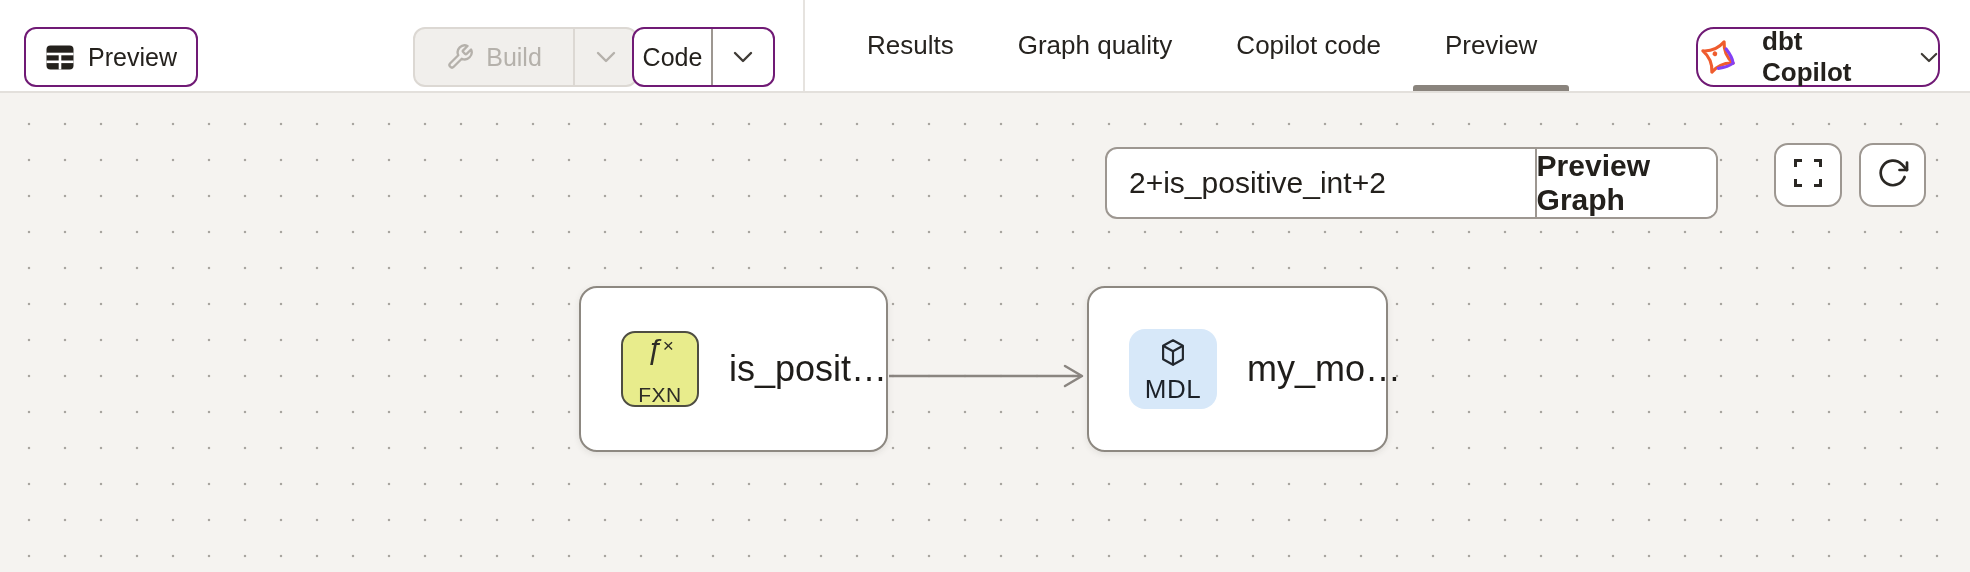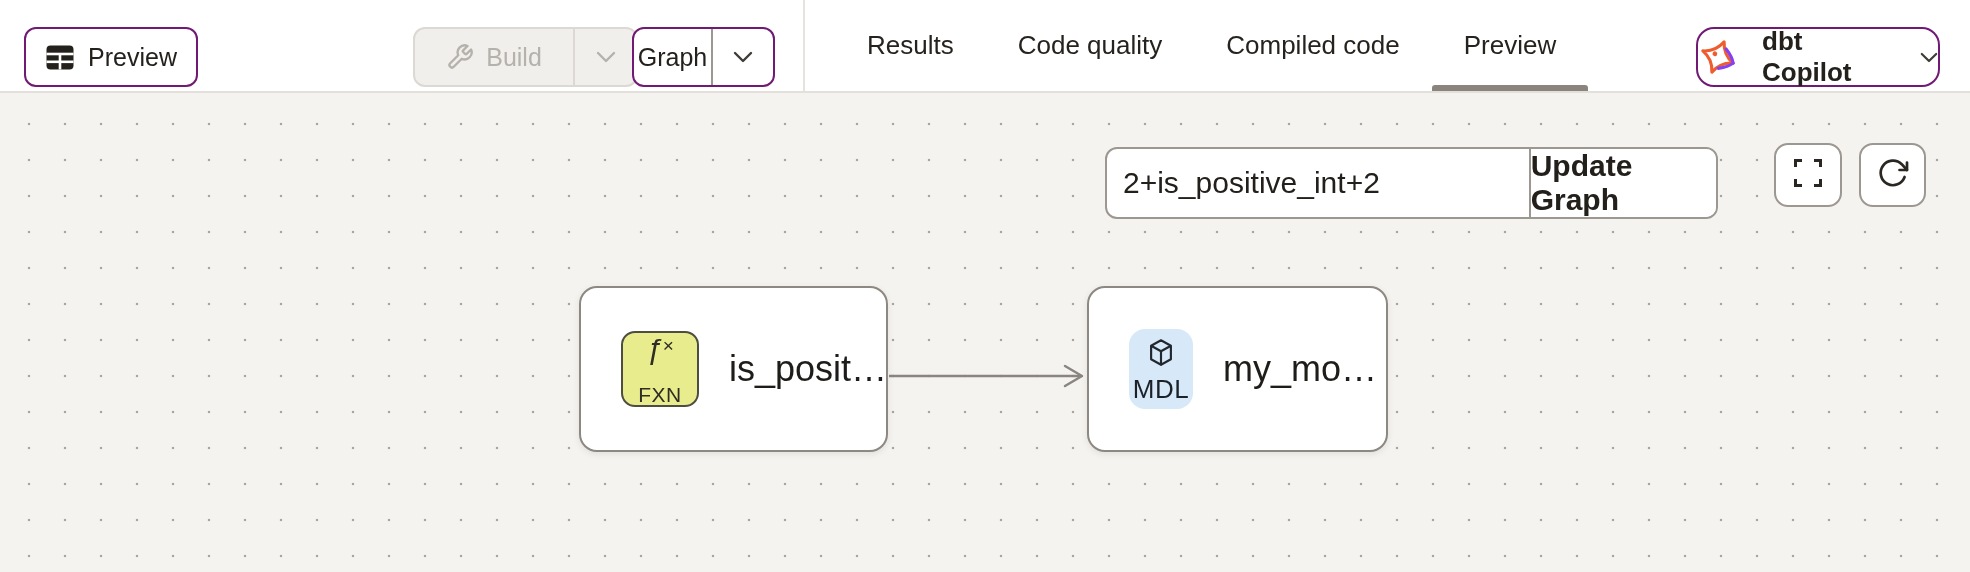--- a/index.html
+++ b/index.html
@@ -42,21 +42,21 @@
   
   .canvas { position: absolute; top: 93px; left: 0; width: 1970px; height: 479px;
             background-color: #f5f3f0;
             background-image: radial-gradient(circle, #a8a5a0 1.4px, transparent 1.6px);
             background-size: 36px 36px; background-position: 11px 13px; }
 
   .selector { position: absolute; left: 1105px; top: 54px; width: 613px; height: 72px;
               background: #fff; border: 2px solid #9d9791; border-radius: 12px;
               display: flex; overflow: hidden; }
   .selector input { flex: 1; border: none; outline: none; background: transparent;
-              padding: 0 20px 0 16px; font-family: "Liberation Sans", sans-serif;
+              padding: 0 20px 0 22px; font-family: "Liberation Sans", sans-serif;
               font-size: 30px; color: #23201c; }
   .selector .sep { width: 2px; background: #9d9791; }
   .selector .update { width: 226px; display: flex; align-items: center; justify-content: center;
               font-size: 30px; font-weight: bold; color: #23201c; cursor: pointer; background: #fff; }
 
   .icon-btn { position: absolute; top: 50px; height: 64px; background: #fff;
               border: 2px solid #9d9791; border-radius: 14px;
               display: flex; align-items: center; justify-content: center; cursor: pointer; }
   .icon-btn.fullscreen { left: 1774px; width: 68px; }
   .icon-btn.refresh    { left: 1859px; width: 67px; }
@@ -68,21 +68,21 @@
   .node-fxn { left: 579px; width: 309px; }
   .node-mdl { left: 1087px; width: 301px; }
   .node .label { margin-left: 30px; font-size: 36px; color: #1f1d1a; white-space: nowrap; }
 
   .badge { display: flex; flex-direction: column; align-items: center; justify-content: center; flex-shrink: 0; }
   .badge-fxn { width: 78px; height: 76px; background: #e8ec8c; border: 2px solid #4e4d42; border-radius: 14px; color: #2e2d26; }
   .badge-fxn .fxline { line-height: 1; display: flex; align-items: flex-start; }
   .badge-fxn .f { font-size: 30px; font-style: italic; line-height: 1; }
   .badge-fxn .x { font-size: 19px; line-height: 1; margin-top: 2px; }
   .badge-fxn .code { font-size: 21px; line-height: 1; margin-top: 20px; letter-spacing: .5px; }
-  .badge-mdl { width: 64px; height: 80px; background: #d7e8f9; border-radius: 16px; color: #1c2128; }
+  .badge-mdl { width: 88px; height: 80px; background: #d7e8f9; border-radius: 16px; color: #1c2128; }
   .badge-mdl .code { font-size: 26px; line-height: 1; margin-top: 3px; letter-spacing: .5px; }
 
   .edges { position: absolute; left: 0; top: 0; width: 1970px; height: 479px; pointer-events: none; }
 </style>
 </head>
 <body>
 
 <div class="app">
 
   <div class="toolbar">
@@ -114,43 +114,43 @@
         <span class="ic">
           <svg width="20" height="12" viewBox="0 0 20 12" fill="none" stroke="#b5b1ab" stroke-width="2.4" stroke-linecap="round" stroke-linejoin="round">
             <polyline points="2,2 10,10 18,2"></polyline>
           </svg>
         </span>
       </div>
     </div>
 
     <div class="btn btn-lint split">
       <div class="main">
-        <span>Graph</span>
+        <span>Code</span>
       </div>
       <div class="sep"></div>
       <div class="chev">
         <span class="ic">
           <svg width="20" height="12" viewBox="0 0 20 12" fill="none" stroke="#3f3b36" stroke-width="2.4" stroke-linecap="round" stroke-linejoin="round">
             <polyline points="2,2 10,10 18,2"></polyline>
           </svg>
         </span>
       </div>
     </div>
 
     <div class="vdivider"></div>
 
     <div class="tabs">
       <div class="tab">
         <span>Results</span>
       </div>
       <div class="tab">
-        <span>Code quality</span>
+        <span>Graph quality</span>
       </div>
       <div class="tab">
-        <span>Compiled code</span>
+        <span>Copilot code</span>
       </div>
       <div class="tab active">
         <span>Preview</span>
         <span class="underline"></span>
       </div>
     </div>
 
     <div class="btn btn-copilot">
       <span class="ic">
         <svg width="40" height="40" viewBox="0 0 44 44" fill="none">
@@ -173,21 +173,21 @@
   <div class="canvas">
 
     <svg class="edges">
       <line x1="889" y1="283" x2="1080" y2="283" stroke="#8a8580" stroke-width="2.5"></line>
       <polyline points="1065,273 1082,283 1065,293" fill="none" stroke="#8a8580" stroke-width="2.5" stroke-linecap="round" stroke-linejoin="round"></polyline>
     </svg>
 
     <div class="selector">
       <input type="text" value="2+is_positive_int+2" style="">
       <div class="sep"></div>
-      <div class="update">Update Graph</div>
+      <div class="update">Preview Graph</div>
     </div>
 
     <div class="icon-btn fullscreen">
       <span>
         <svg width="34" height="34" viewBox="0 0 34 34" fill="none" stroke="#2a2723" stroke-width="3">
           <path d="M4.5 11 L4.5 4.5 L11 4.5"></path>
           <path d="M23 4.5 L29.5 4.5 L29.5 11"></path>
           <path d="M29.5 23 L29.5 29.5 L23 29.5"></path>
           <path d="M11 29.5 L4.5 29.5 L4.5 23"></path>
         </svg>

